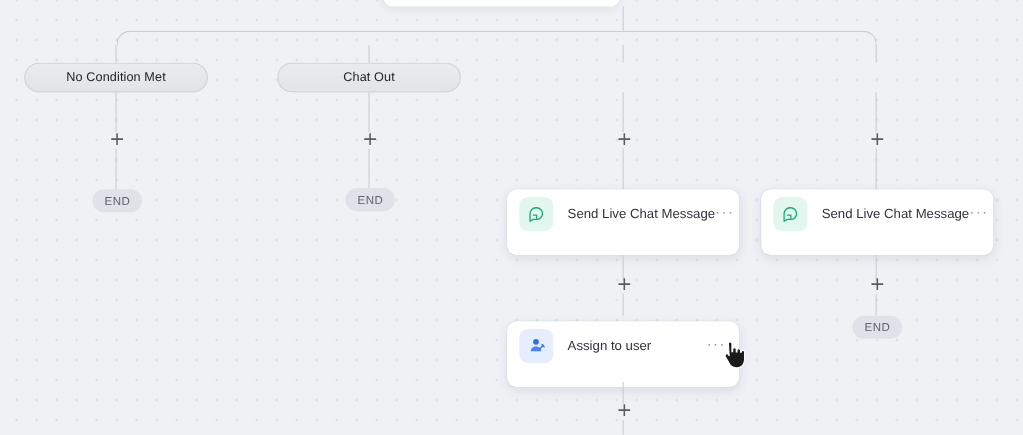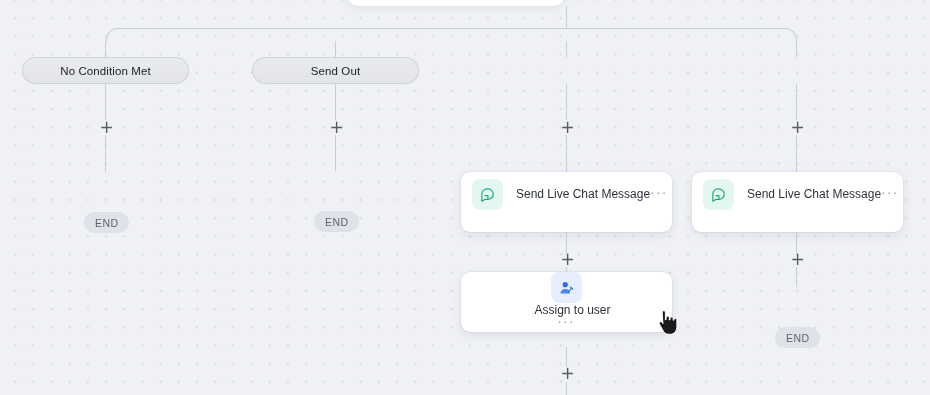--- a/index.html
+++ b/index.html
@@ -100,21 +100,20 @@
     height: 21px;
     padding: 0 11px;
     border-radius: 11px;
     background: #dfe2e8;
     display: flex;
     align-items: center;
     justify-content: center;
     font-size: 10.5px;
     color: #5d626b;
     letter-spacing: .4px;
-    margin-top: 40px;
   }
 
   
   .card {
     position: absolute;
     height: 60px;
     background: #ffffff;
     border-radius: 9px;
     box-shadow: 0 3px 10px rgba(40,50,80,.10), 0 0 0 .5px rgba(210,214,222,.6);
     display: flex;
@@ -173,21 +172,21 @@
   <div class="pill" style="left:22px; top:57px; width:167px;">
     <span class="pill-label">No Condition Met</span>
   </div>
   <div class="edge v" style="left:105px; top:84px; height:36px;"></div>
   <div class="plus" style="left:99px; top:120px;">+</div>
   <div class="edge v" style="left:105px; top:135px; height:37px;"></div>
   <div class="end-badge" style="left:84px; top:172px;">END</div>
 
   <div class="edge v" style="left:335px; top:41px; height:16px;"></div>
   <div class="pill" style="left:252px; top:57px; width:167px;">
-    <span class="pill-label">Send Out</span>
+    <span class="pill-label">Chat Out</span>
   </div>
   <div class="edge v" style="left:335px; top:84px; height:36px;"></div>
   <div class="plus" style="left:329px; top:120px;">+</div>
   <div class="edge v" style="left:335px; top:135px; height:36px;"></div>
   <div class="end-badge" style="left:314px; top:171px;">END</div>
 
   <div class="edge v" style="left:566px; top:41px; height:16px;"></div>
   <div class="edge v" style="left:566px; top:84px; height:36px;"></div>
   <div class="plus" style="left:560px; top:120px;">+</div>
   <div class="edge v" style="left:566px; top:135px; height:37px;"></div>
@@ -200,21 +199,21 @@
       </svg>
     </span>
     <span class="card-title">Send Live Chat Message</span>
     <span class="card-menu">···</span>
   </div>
 
   <div class="edge v" style="left:566px; top:232px; height:23px;"></div>
   <div class="plus" style="left:560px; top:252px;">+</div>
   <div class="edge v" style="left:566px; top:267px; height:20px;"></div>
 
-  <div class="card" style="left:461px; top:272px; width:211px;flex-direction:column;">
+  <div class="card" style="left:461px; top:292px; width:211px;">
     <span class="card-icon user">
       <svg width="18" height="18" viewBox="0 0 24 24" fill="none">
         <circle cx="11" cy="7.6" r="3.5" fill="#2f6fe4"></circle>
         <path d="M4.6 19.2c0-3.6 2.9-6 6.4-6s6.4 2.4 6.4 6z" fill="#4a86ef"></path>
         <path d="M15.4 16.4l4.3-4.3" stroke="#2f6fe4" stroke-width="1.6" stroke-linecap="round"></path>
         <path d="M18.3 11l2.6 2.6" stroke="#2f6fe4" stroke-width="1.6" stroke-linecap="round"></path>
       </svg>
     </span>
     <span class="card-title">Assign to user</span>
     <span class="card-menu">···</span>

